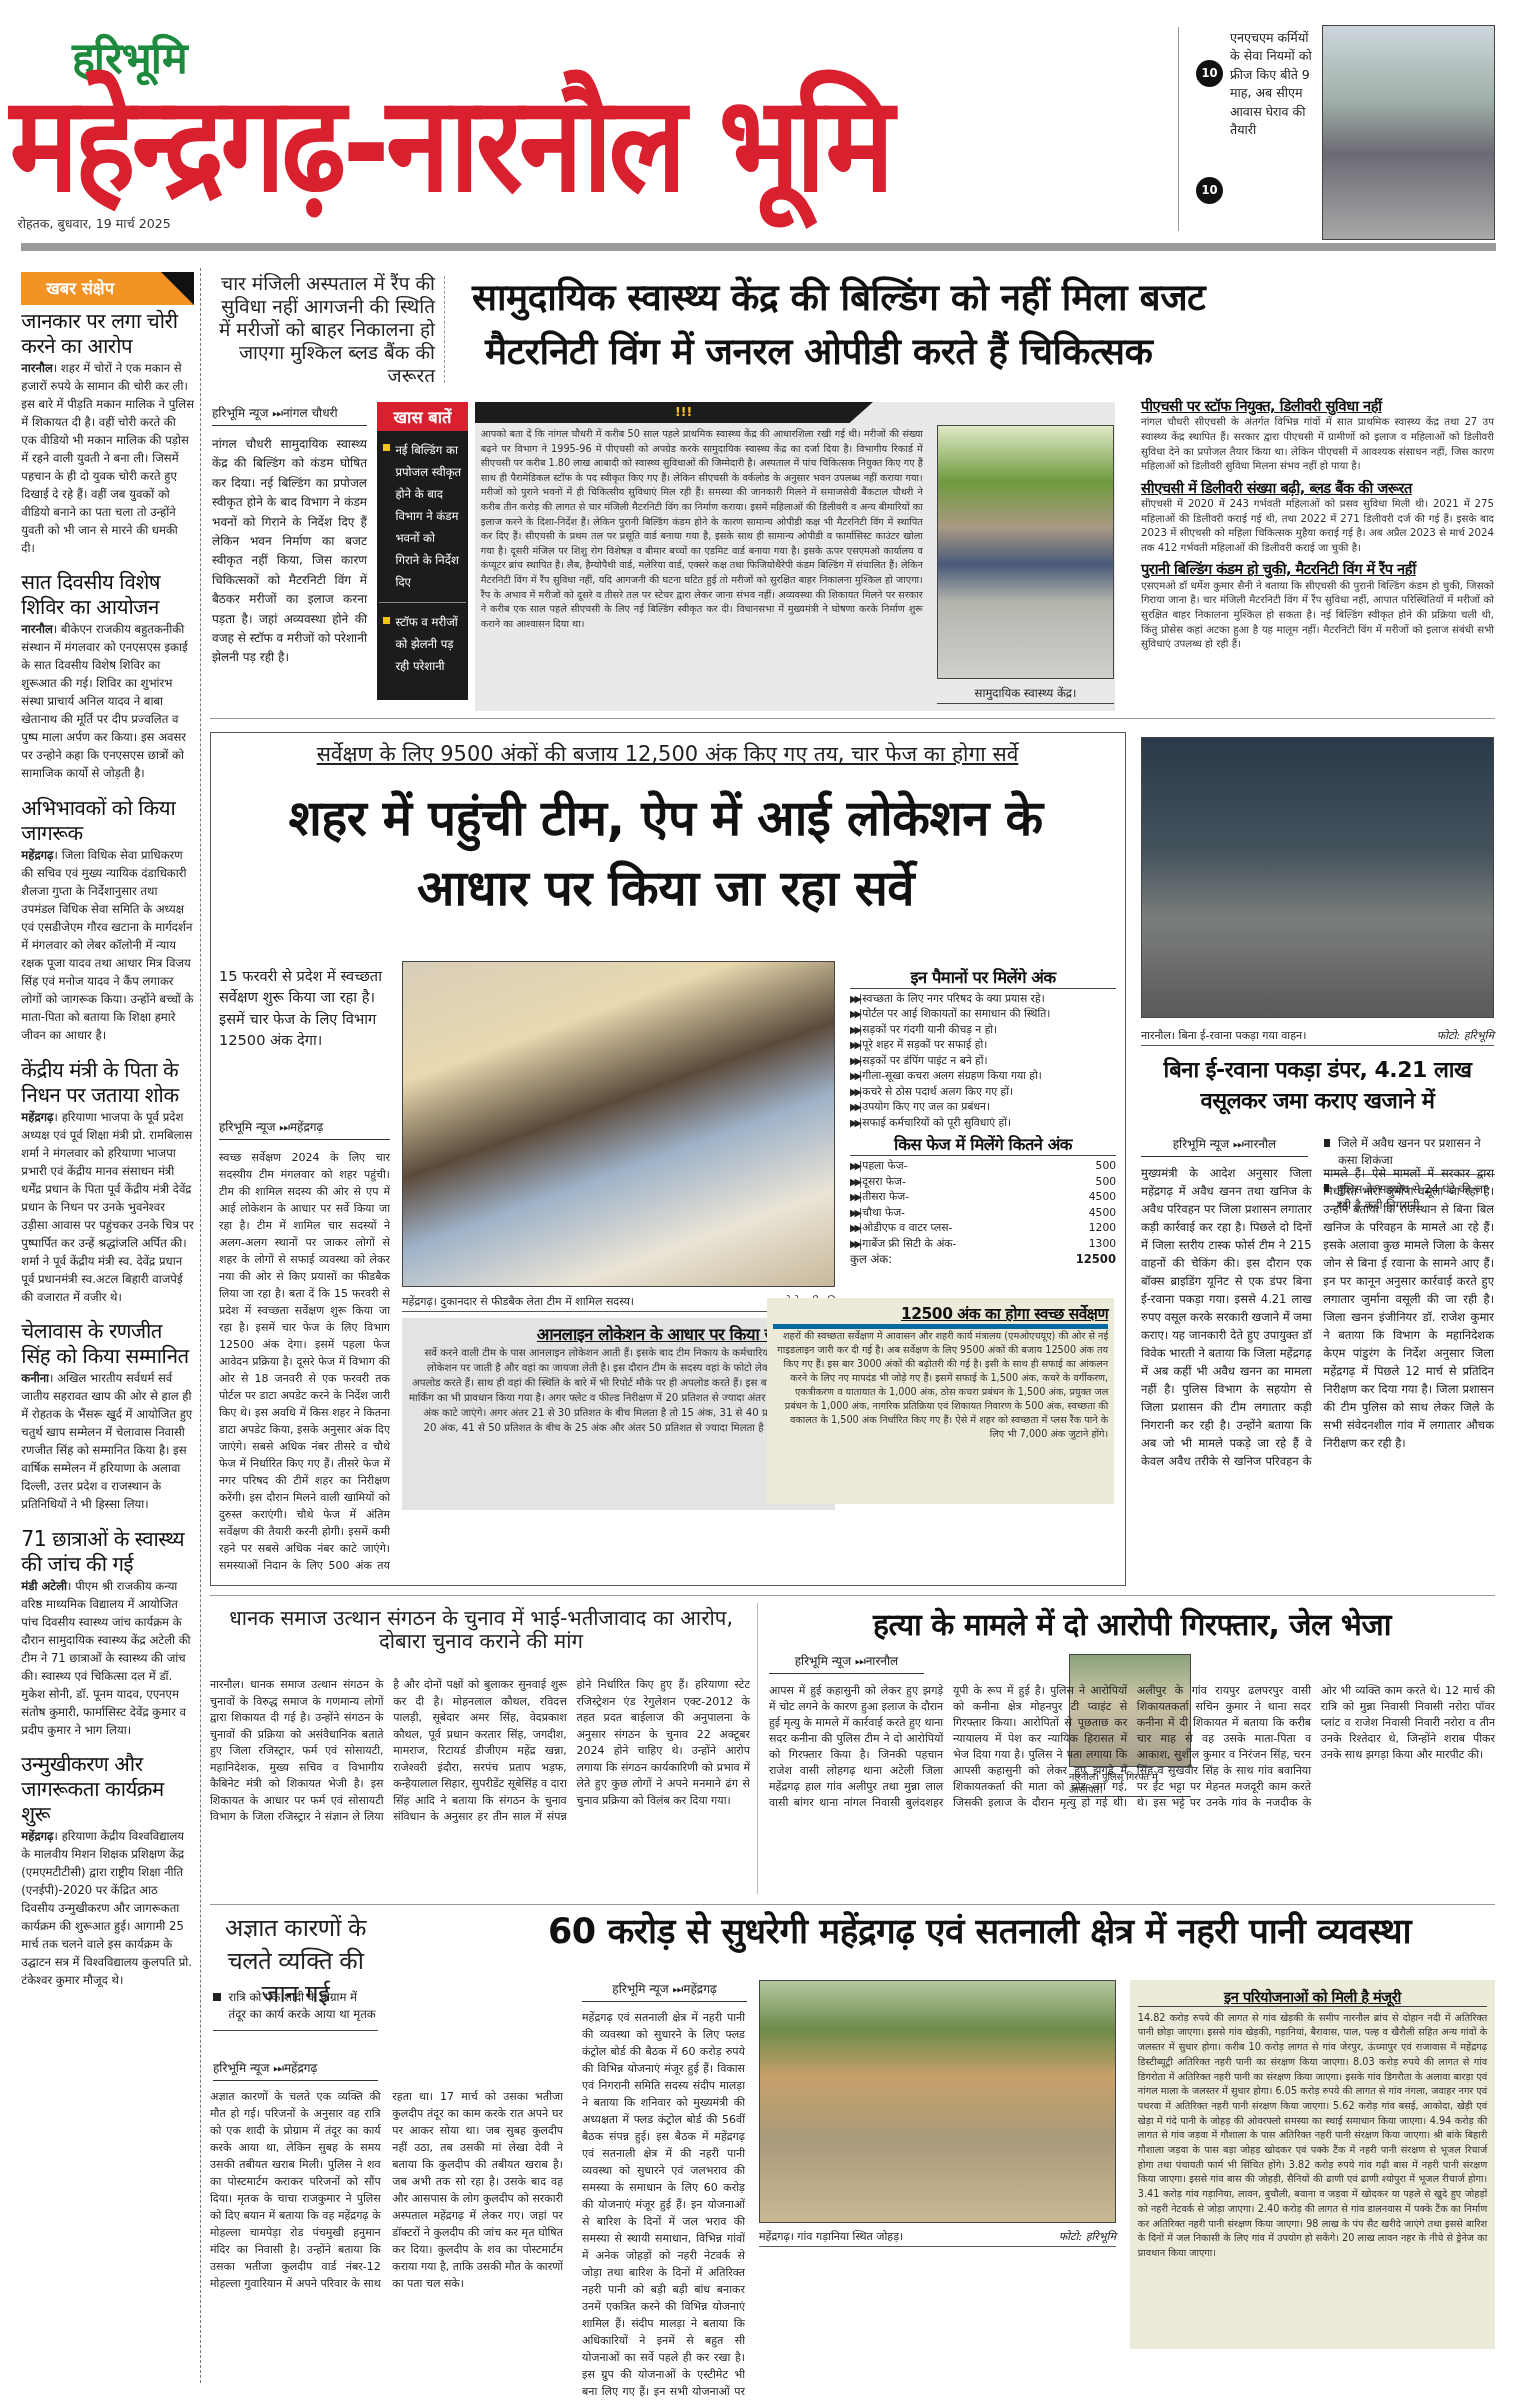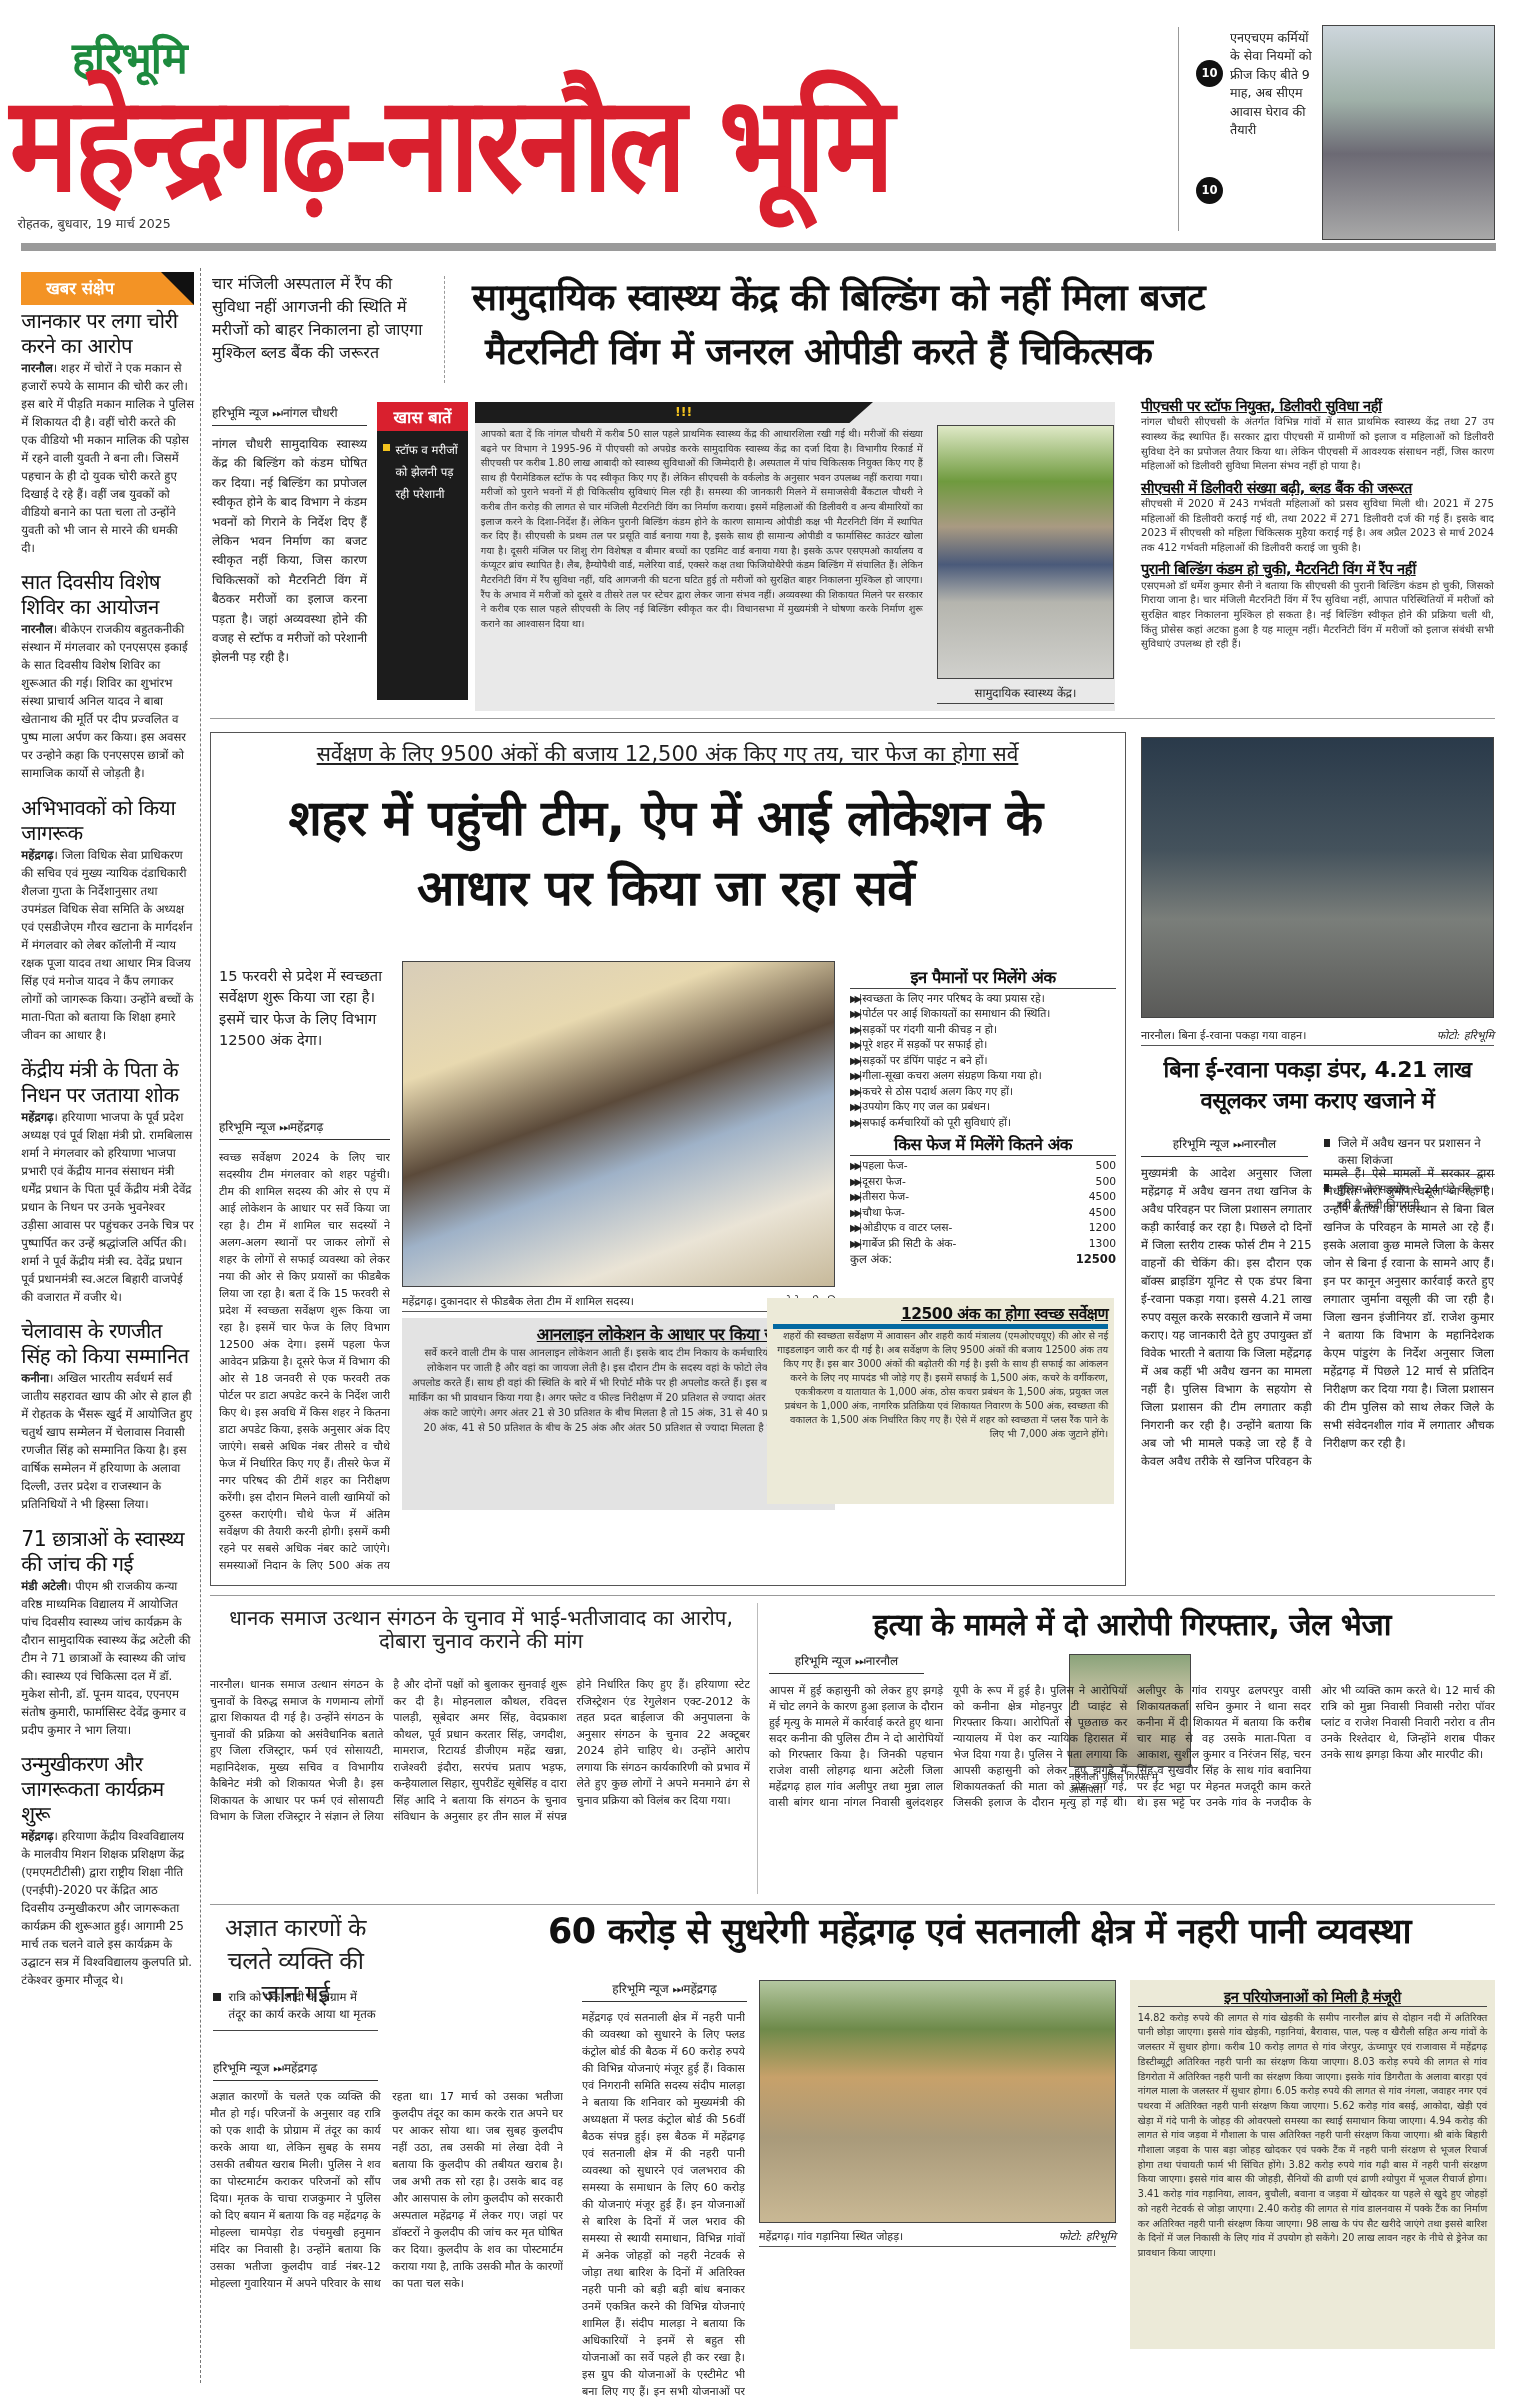--- a/index.html
+++ b/index.html
@@ -64,30 +64,34 @@
       <h3>71 छात्राओं के स्वास्थ्य की जांच की गई</h3>
       <p><b>मंडी अटेली</b><span>। पीएम श्री राजकीय कन्या वरिष्ठ माध्यमिक विद्यालय में आयोजित पांच दिवसीय स्वास्थ्य जांच कार्यक्रम के दौरान सामुदायिक स्वास्थ्य केंद्र अटेली की टीम ने 71 छात्राओं के स्वास्थ्य की जांच की। स्वास्थ्य एवं चिकित्सा दल में डॉ. मुकेश सोनी, डॉ. पूनम यादव, एएनएम संतोष कुमारी, फार्मासिस्ट देवेंद्र कुमार व प्रदीप कुमार ने भाग लिया।</span></p>
     </div>
   <div>
       <h3>उन्मुखीकरण और जागरूकता कार्यक्रम शुरू</h3>
       <p><b>महेंद्रगढ़</b><span>। हरियाणा केंद्रीय विश्वविद्यालय के मालवीय मिशन शिक्षक प्रशिक्षण केंद्र (एमएमटीटीसी) द्वारा राष्ट्रीय शिक्षा नीति (एनईपी)-2020 पर केंद्रित आठ दिवसीय उन्मुखीकरण और जागरूकता कार्यक्रम की शुरूआत हुई। आगामी 25 मार्च तक चलने वाले इस कार्यक्रम के उद्घाटन सत्र में विश्वविद्यालय कुलपति प्रो. टंकेश्वर कुमार मौजूद थे।</span></p>
     </div>
 </div>
 <div class="abs dotv" style="left:200px;top:268px;height:2115px"></div>
 
-<div class="abs" style="left:212px;top:272px;width:223px;font-size:16px;line-height:23px;text-align:left;color:#222">चार मंजिली अस्पताल में रैंप की सुविधा नहीं आगजनी की स्थिति में मरीजों को बाहर निकालना हो जाएगा मुश्किल ब्लड बैंक की जरूरत</div>
+<div class="abs" style="left:212px;top:272px;width:223px;font-size:19px;line-height:23px;text-align:right;color:#222">चार मंजिली अस्पताल में रैंप की सुविधा नहीं आगजनी की स्थिति में मरीजों को बाहर निकालना हो जाएगा मुश्किल ब्लड बैंक की जरूरत</div>
 <div class="abs" style="left:444px;top:276px;height:107px;border-left:1.5px dashed #999"></div>
 <div class="abs hd" style="left:472px;top:274px;font-size:37px;line-height:47px;white-space:nowrap">सामुदायिक स्वास्थ्य केंद्र की बिल्डिंग को नहीं मिला बजट</div>
 <div class="abs hd" style="left:485px;top:328px;font-size:37px;line-height:47px;white-space:nowrap">मैटरनिटी विंग में जनरल ओपीडी करते हैं चिकित्सक</div>
 
 <div class="abs byline" style="left:212px;top:404px;width:155px">हरिभूमि न्यूज ⏭नांगल चौधरी</div>
 <div class="abs txt" style="left:212px;top:435px;width:155px;text-align:justify">नांगल चौधरी सामुदायिक स्वास्थ्य केंद्र की बिल्डिंग को कंडम घोषित कर दिया। नई बिल्डिंग का प्रपोजल स्वीकृत होने के बाद विभाग ने कंडम भवनों को गिराने के निर्देश दिए हैं लेकिन भवन निर्माण का बजट स्वीकृत नहीं किया, जिस कारण चिकित्सकों को मैटरनिटी विंग में बैठकर मरीजों का इलाज करना पड़ता है। जहां अव्यवस्था होने की वजह से स्टॉफ व मरीजों को परेशानी झेलनी पड़ रही है।</div>
 
 <div class="abs" style="left:377px;top:402px;width:91px;height:298px;background:#1c1c1c">
   <div style="background:#d9202e;color:#fff;font-weight:bold;font-size:16.5px;text-align:center;padding:2.9px 0">खास बातें</div>
+  <div style="display:flex;gap:5.8px;padding:7.8px 3.9px 9.7px 3.9px;border-bottom:1px solid #888;margin:0 1.9px">
+    <span style="width:6.8px;height:6.8px;background:#f3c31e;margin-top:5.8px;flex:none"></span>
+    <span style="color:#fff;font-size:11.6px;line-height:22px">नई बिल्डिंग का प्रपोजल स्वीकृत होने के बाद विभाग ने कंडम भवनों को गिराने के निर्देश दिए</span>
+  </div>
   <div style="display:flex;gap:5.8px;padding:7.8px 3.9px;margin:0 1.9px">
     <span style="width:6.8px;height:6.8px;background:#f3c31e;margin-top:5.8px;flex:none"></span>
     <span style="color:#fff;font-size:11.6px;line-height:22px">स्टॉफ व मरीजों को झेलनी पड़ रही परेशानी</span>
   </div>
 </div>
 
 <div class="abs" style="left:475px;top:402px;width:640px;height:309px;background:#e9e9e9">
   <div style="position:absolute;left:0;top:0;width:398px;height:21.3px;background:#1c1c1c;clip-path:polygon(0 0,100% 0,94% 100%,0 100%)">
     <span style="position:absolute;left:200px;top:1.9px;color:#f3c31e;font-weight:bold;font-size:12.6px">!!!</span>
   </div>

